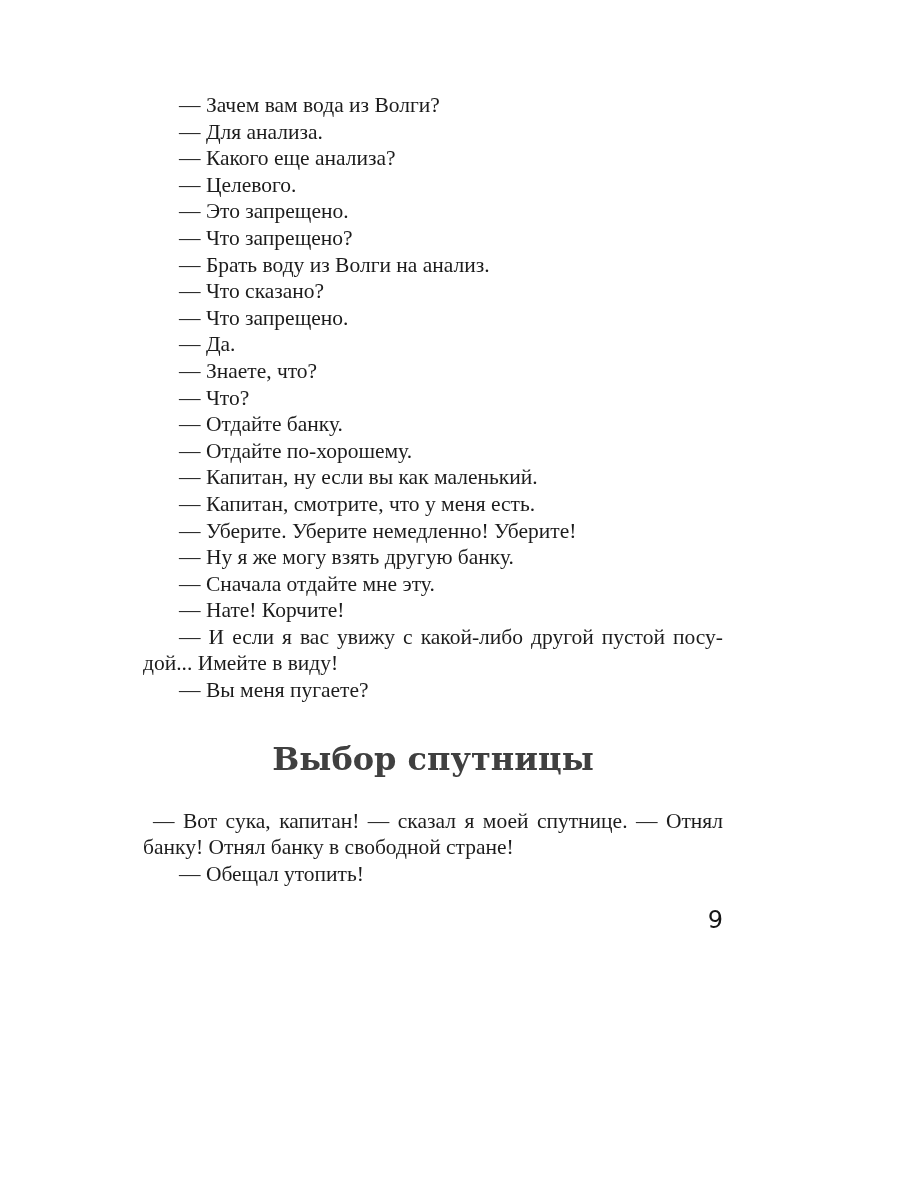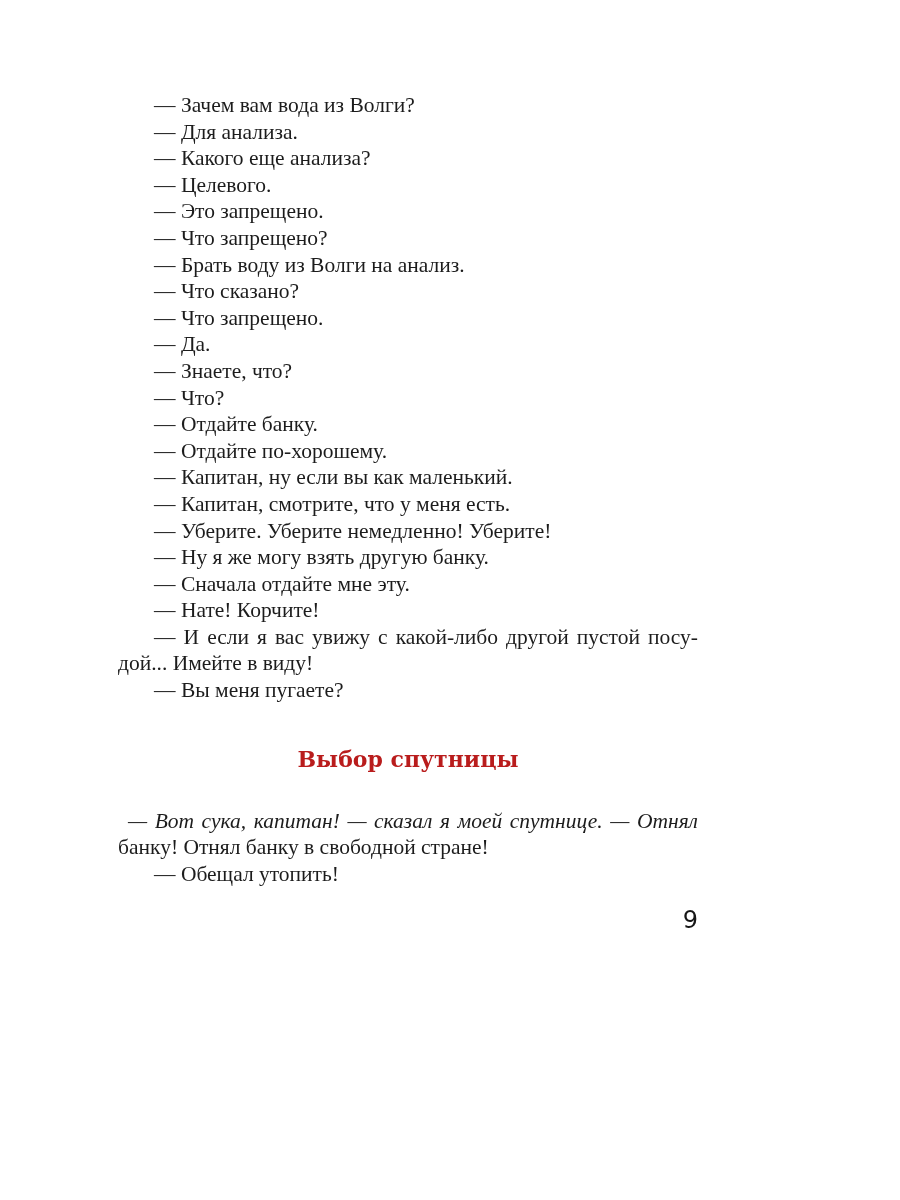--- a/index.html
+++ b/index.html
@@ -7,47 +7,47 @@
     width: 900px;
     height: 1200px;
     background: #ffffff;
     color: #1c1c1c;
     font-family: "Liberation Serif", serif;
     position: relative;
     overflow: hidden;
   }
   .text-col {
     position: absolute;
-    left: 118px;
+    left: 143px;
     top: 92px;
     width: 580px;
     font-size: 21.5px;
     line-height: 26.6px;
   }
   .line {
     white-space: nowrap;
     text-indent: 0;
   }
   .line.indent { text-indent: 36px; }
-  .line.indent-sm { text-indent: 10px; font-style: italic; }
+  .line.indent-sm { text-indent: 10px; }
   .line.flush { text-indent: 0; }
   .line.jfull {
     white-space: normal;
     text-align: justify;
     text-align-last: justify;
   }
   .chapter-title {
     margin-top: 36px;
     margin-bottom: 30px;
     text-align: center;
     font-family: "DejaVu Serif", serif;
     font-weight: 700;
-    font-size: 22px;
+    font-size: 32px;
     line-height: 38px;
-    color: #b91c1c;
+    color: #404040;
   }
   .page-number {
     margin-top: 18px;
     text-align: right;
     font-family: "DejaVu Sans", sans-serif;
     font-size: 24px;
     line-height: 30px;
     color: #161616;
   }
 </style>

